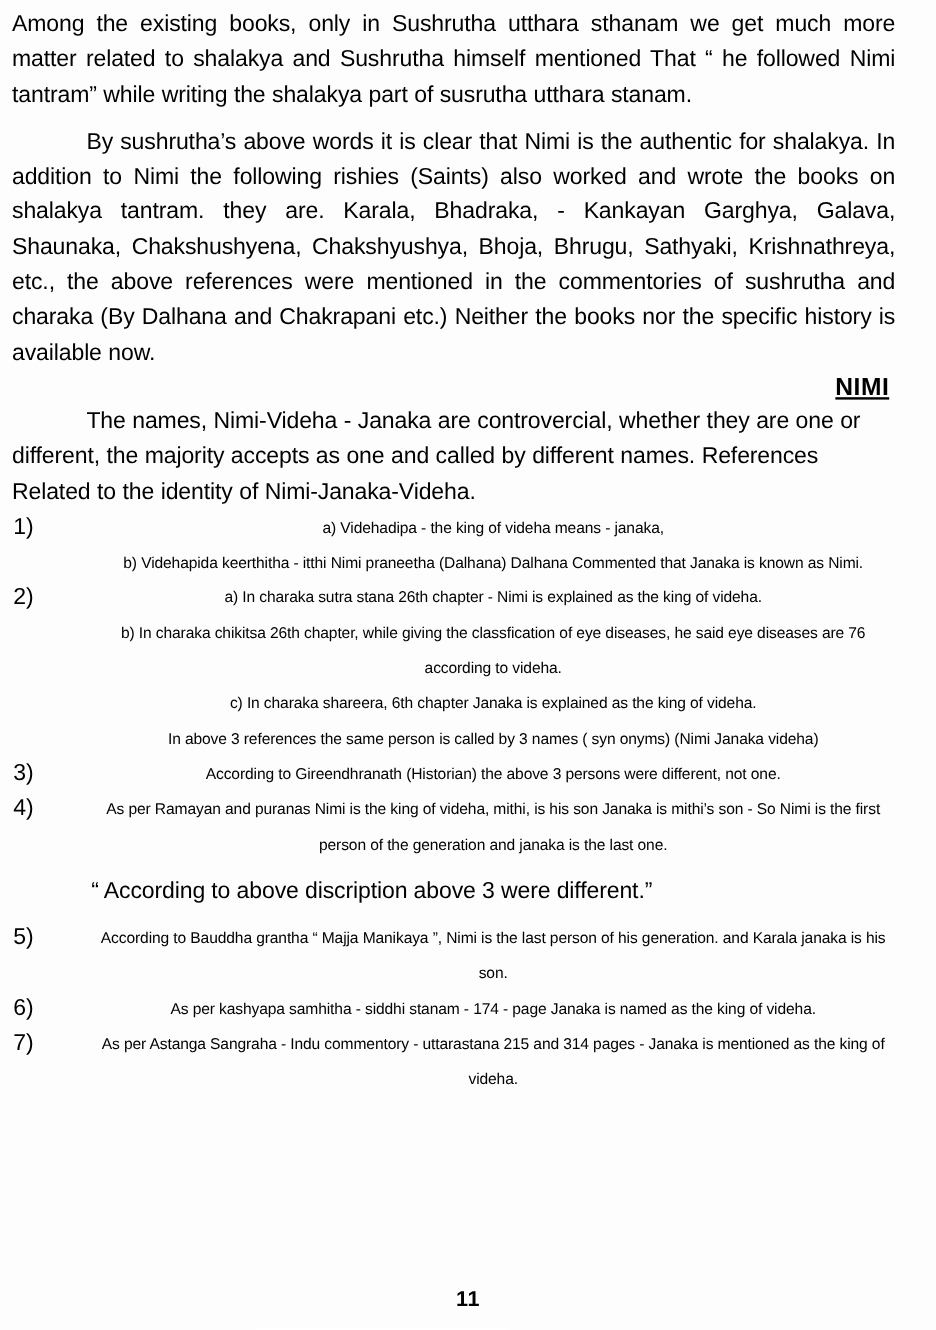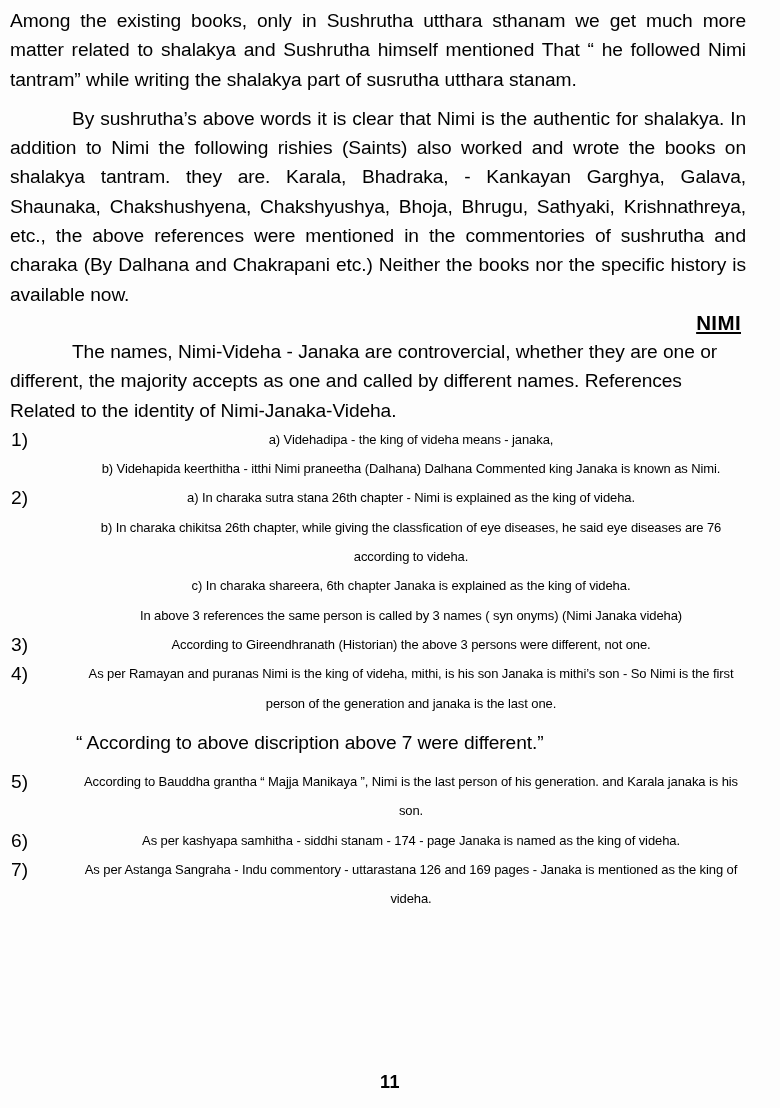--- a/index.html
+++ b/index.html
@@ -119,21 +119,21 @@
     <h2 class="nimi">NIMI</h2>
 
     <p class="para ragged indent">The names, Nimi-Videha - Janaka are controvercial, whether they are one or different, the majority accepts as one and called by different names. References Related to the identity of Nimi-Janaka-Videha.</p>
 
     <ol class="reflist">
 
       <li>
         <span class="num">1)</span>
         <span class="body">
           <span class="sub">a) Videhadipa - the king of videha means  - janaka,</span>
-          <span class="sub">b) Videhapida keerthitha - itthi Nimi praneetha (Dalhana) Dalhana Commented king Janaka is known as Nimi.</span>
+          <span class="sub">b) Videhapida keerthitha - itthi Nimi praneetha (Dalhana) Dalhana Commented that Janaka is known as Nimi.</span>
         </span>
       </li>
 
       <li>
         <span class="num">2)</span>
         <span class="body">
           <span class="sub">a) In charaka sutra stana 26th chapter - Nimi is explained as the king of videha.</span>
           <span class="sub">b) In charaka chikitsa 26th chapter, while giving the classfication of eye diseases, he said eye diseases are 76 according to videha.</span>
           <span class="sub">c) In charaka shareera, 6th chapter Janaka is explained as the king of videha.</span>
           <span class="sub">In above 3 references the same person is called by 3 names ( syn onyms) (Nimi Janaka videha)</span>
@@ -150,21 +150,21 @@
       <li>
         <span class="num">4)</span>
         <span class="body">
           <span class="sub">As per  Ramayan and puranas Nimi is the king of videha, mithi, is his son Janaka is mithi’s son - So Nimi is the first person of the generation and janaka is the last one.</span>
         </span>
       </li>
     </ol>
 
     <div class="spacer-sm"></div>
 
-    <div class="quoteline">“ According to above discription above 7 were different.”</div>
+    <div class="quoteline">“ According to above discription above 3 were different.”</div>
 
     <div class="spacer-sm"></div>
 
     <ol class="reflist">
       <li>
         <span class="num">5)</span>
         <span class="body">
           <span class="sub">According to Bauddha grantha “ Majja Manikaya ”, Nimi is the last person of his generation. and Karala janaka is his son.</span>
         </span>
       </li>
@@ -172,21 +172,21 @@
       <li>
         <span class="num">6)</span>
         <span class="body">
           <span class="sub">As per kashyapa samhitha - siddhi stanam - 174 - page Janaka is named as the king of videha.</span>
         </span>
       </li>
 
       <li>
         <span class="num">7)</span>
         <span class="body">
-          <span class="sub">As per Astanga Sangraha - Indu commentory - uttarastana 126 and 169 pages - Janaka is mentioned as the king of videha.</span>
+          <span class="sub">As per Astanga Sangraha - Indu commentory - uttarastana 215 and 314 pages - Janaka is mentioned as the king of videha.</span>
         </span>
       </li>
     </ol>
 
   </div>
 
   <div class="pagenum">11</div>
 
 </div>
 

